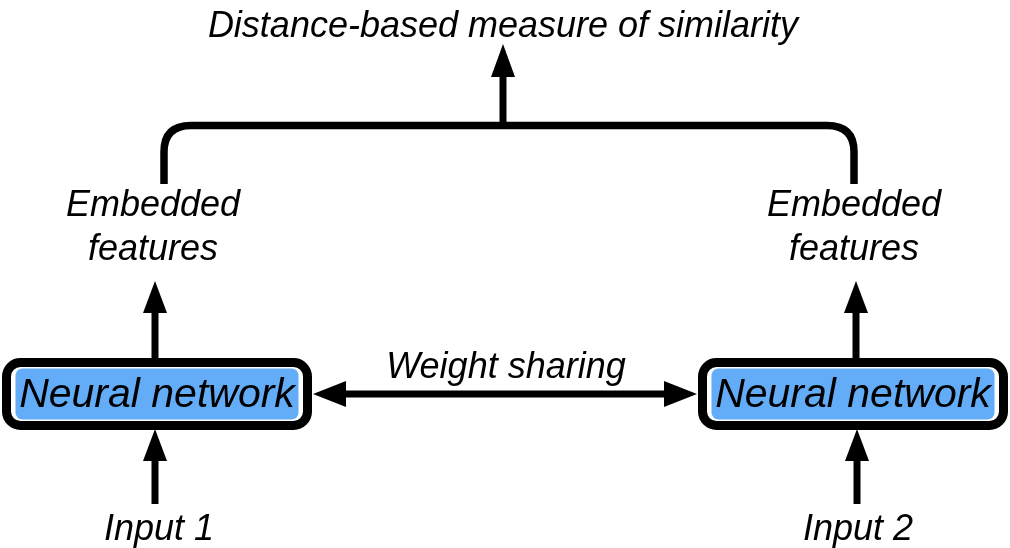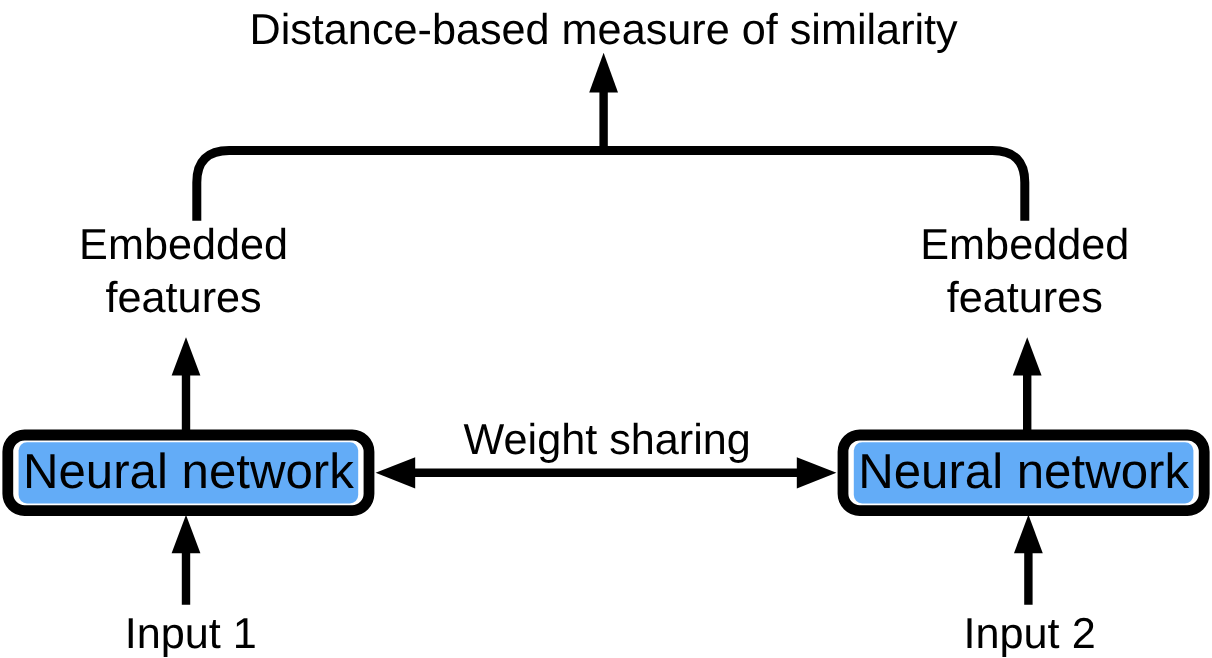--- a/index.html
+++ b/index.html
@@ -6,20 +6,21 @@
     margin: 0;
     padding: 0;
     background: #ffffff;
   }
   .canvas {
     position: relative;
     width: 1010px;
     height: 548px;
     background: #ffffff;
     overflow: hidden;
+    font-style: italic;
   }
   svg {
     display: block;
     width: 1010px;
     height: 548px;
   }
   text {
     font-family: "Liberation Sans", sans-serif;
     fill: #000000;
   }

